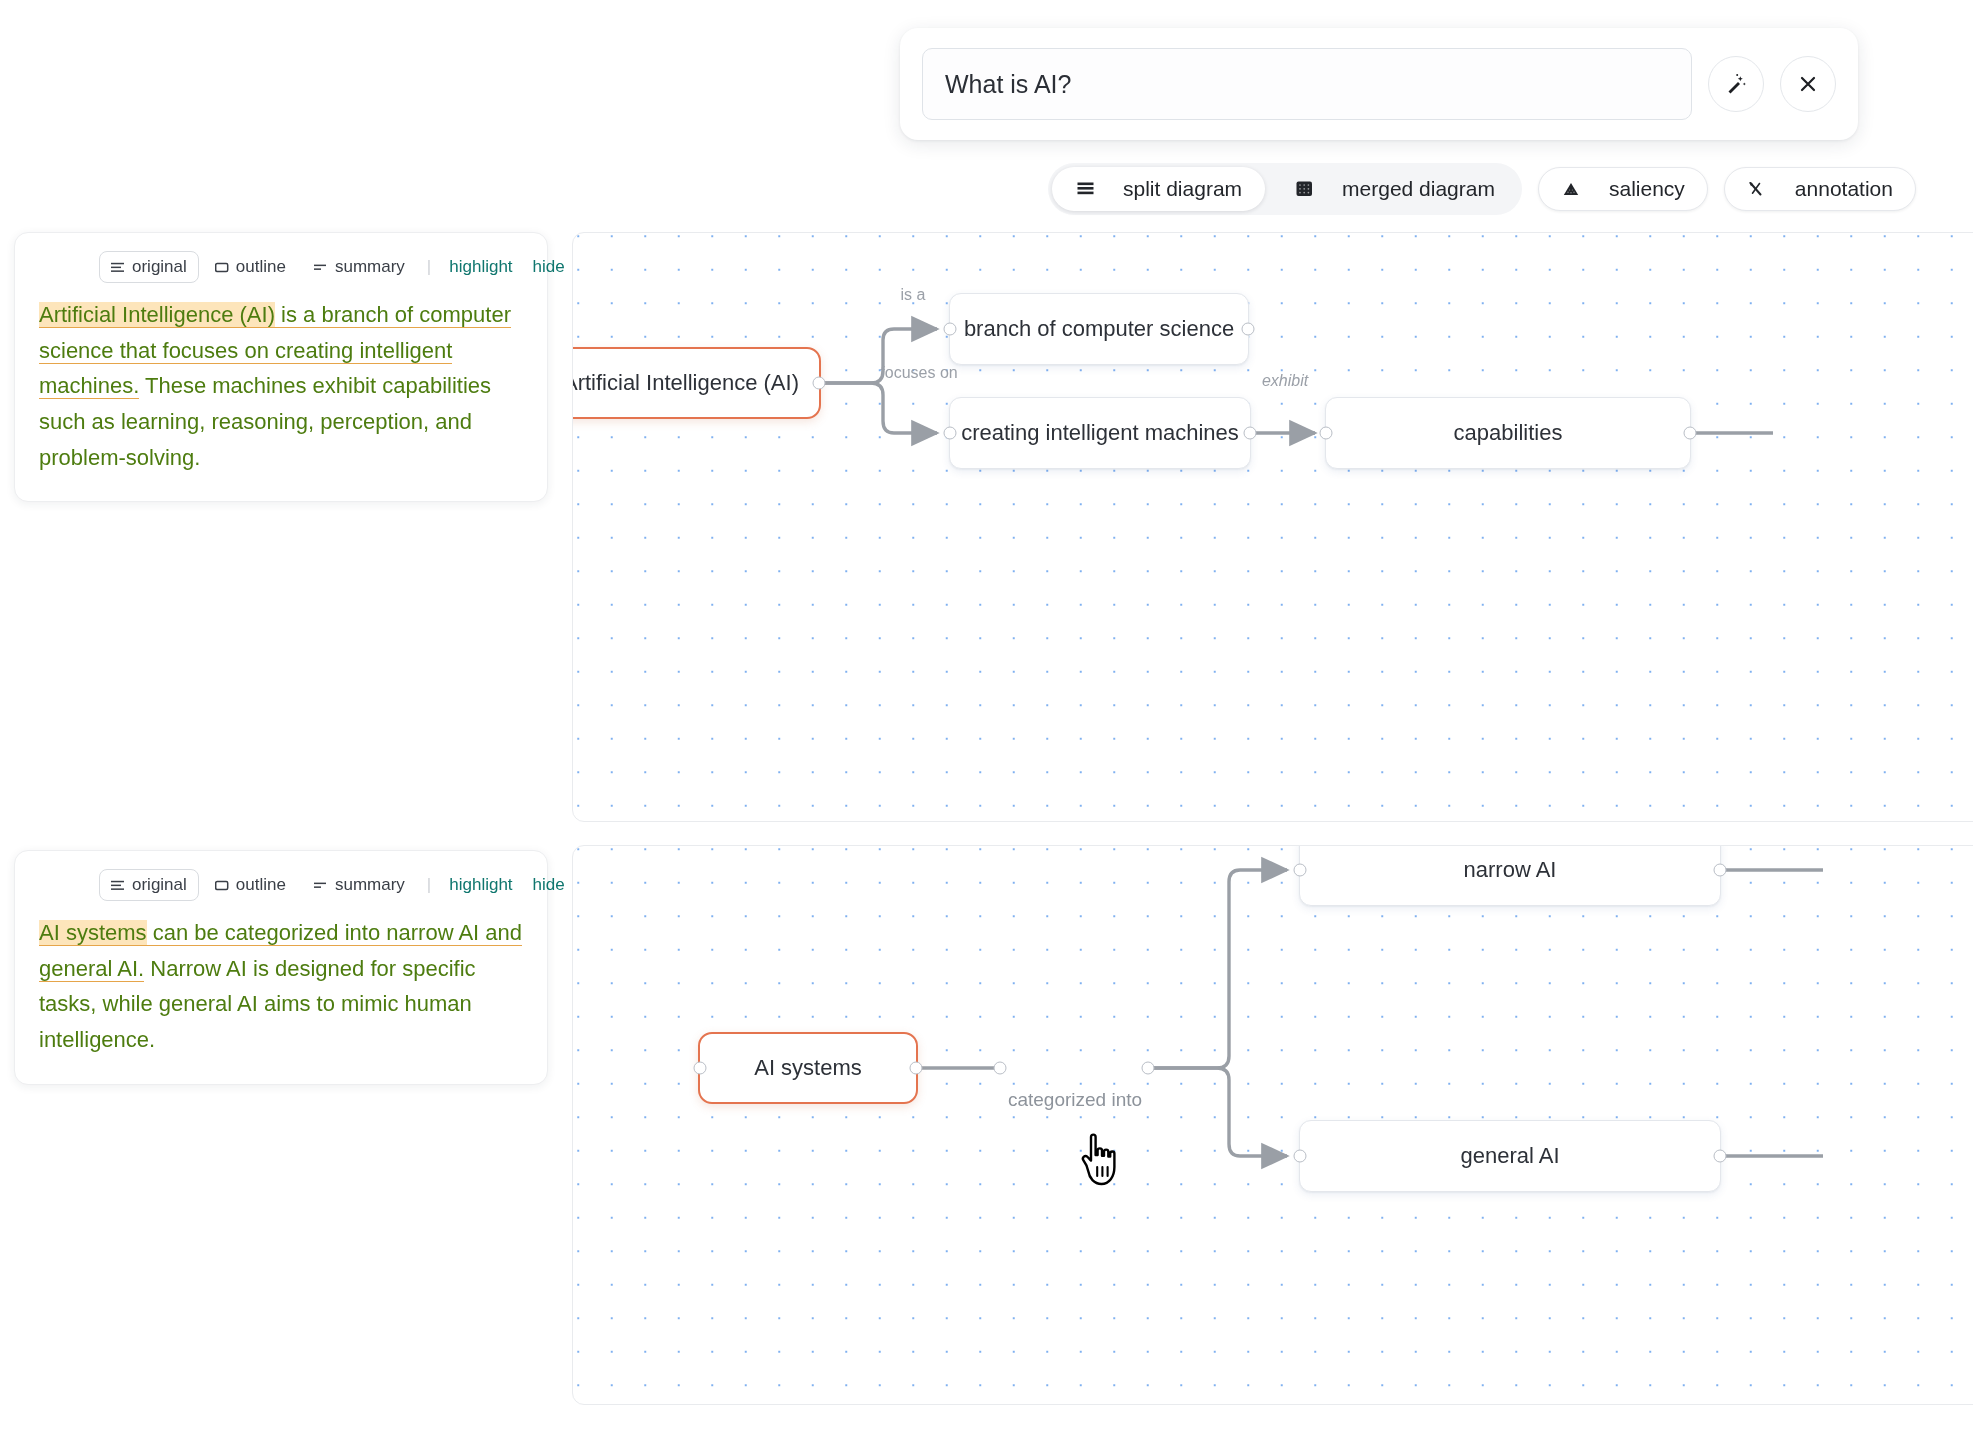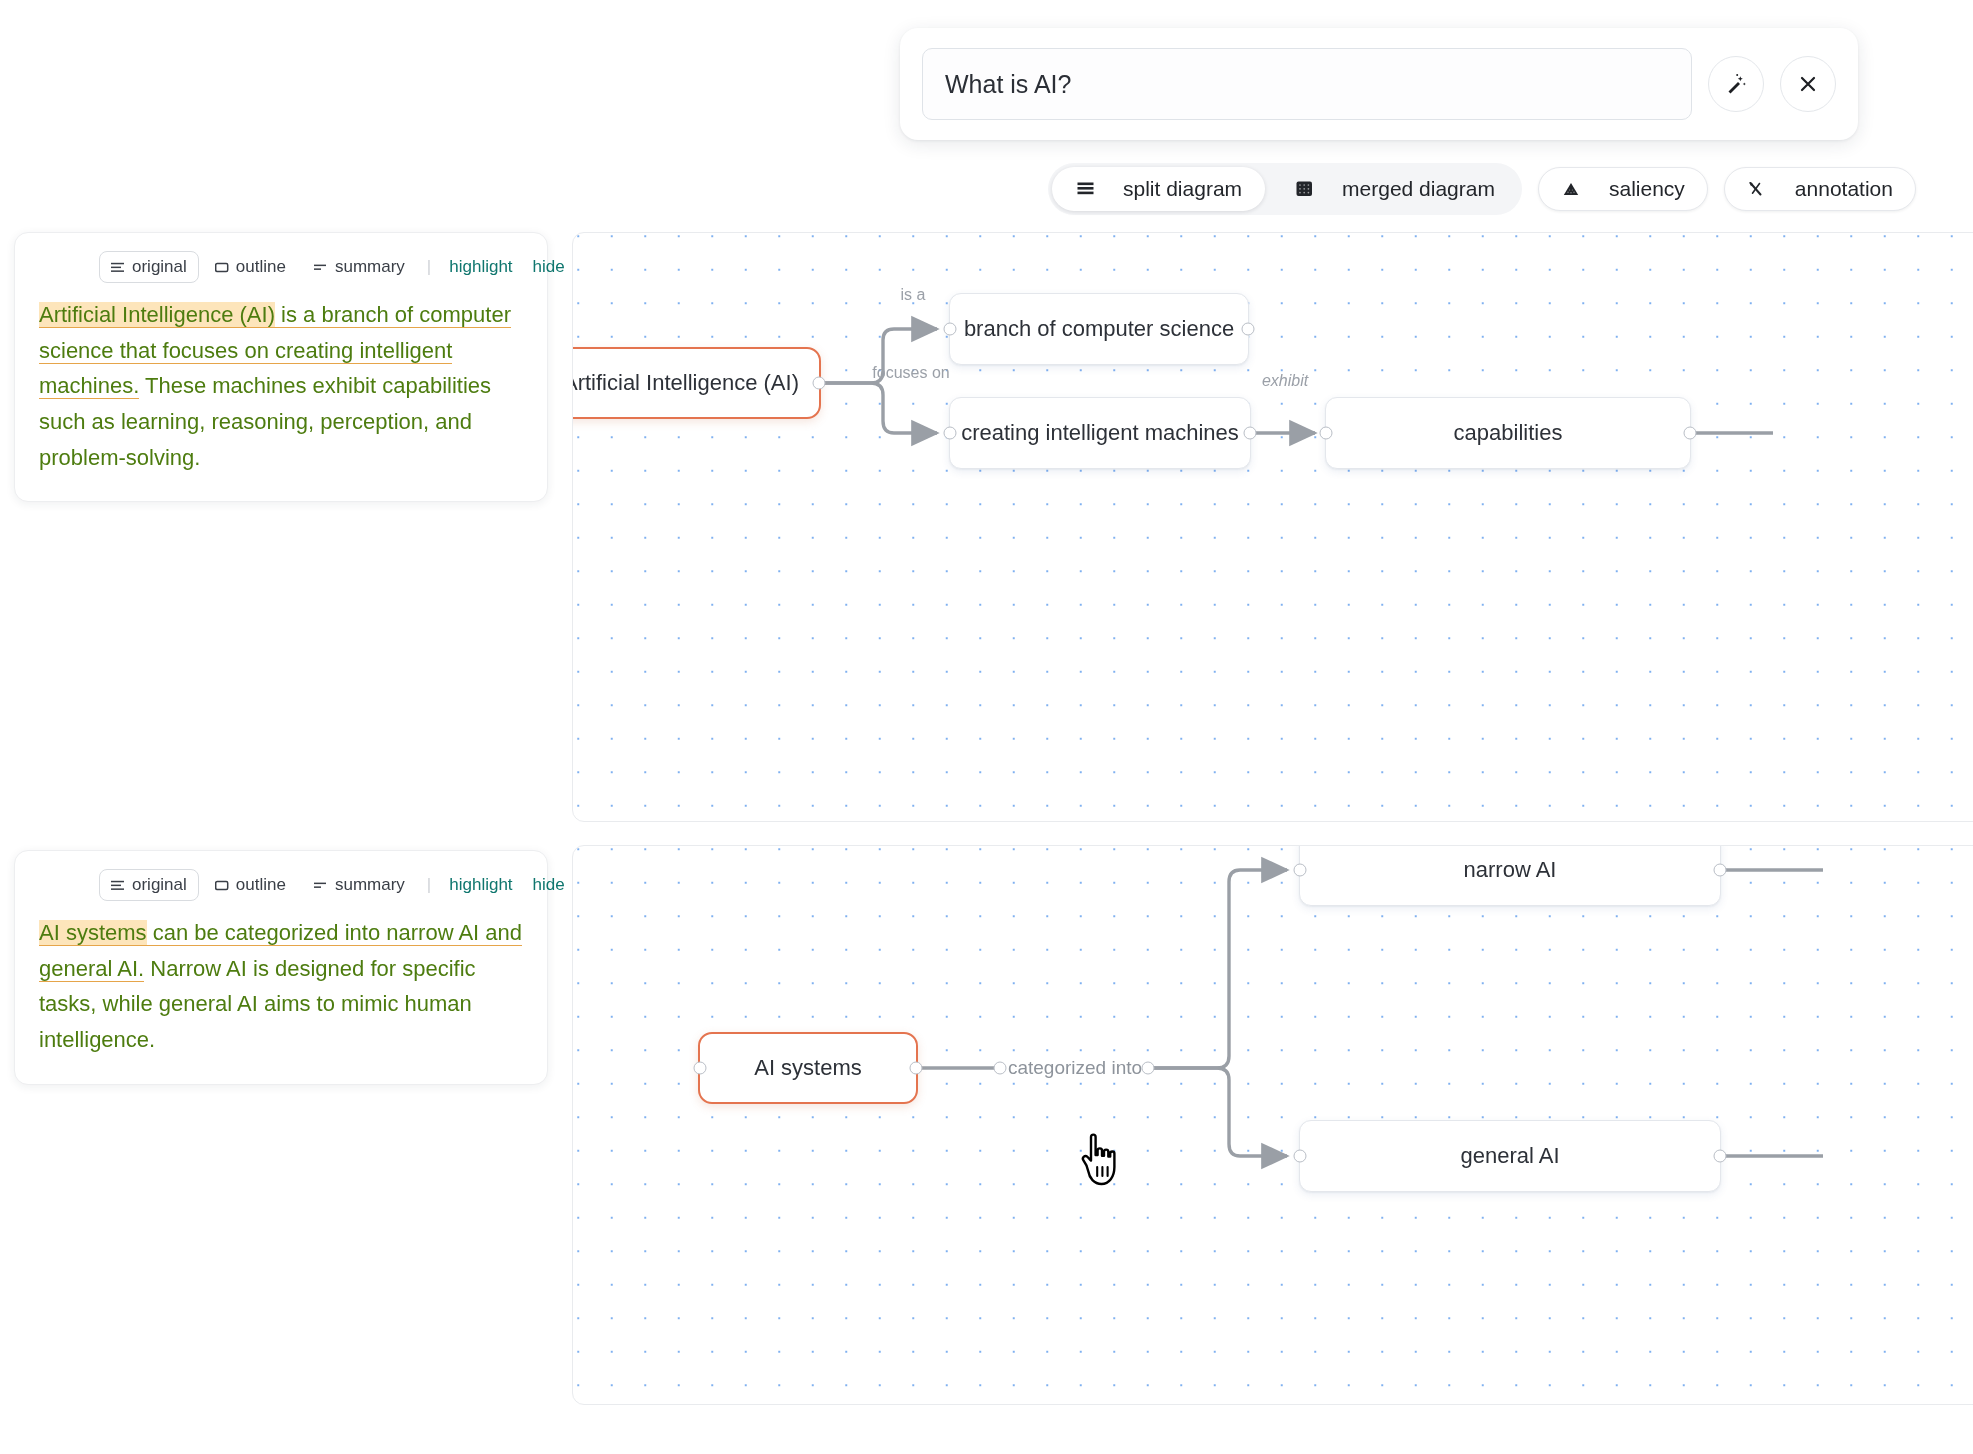--- a/index.html
+++ b/index.html
@@ -123,21 +123,21 @@
   .handle.l { left: 0; }
   .handle.r { left: 100%; }
 
   .edge-label {
     position: absolute; font-size: 16px; color: #9ba0a8;
     white-space: nowrap; transform: translate(-50%,-50%);
     background: transparent; padding: 0 3px;
   }
   .label-node {
     position: absolute; font-size: 19px; color: #8d939b;
-    white-space: nowrap; transform: translate(-50%,-50%);
+    white-space: nowrap; transform: translate(-50%,-50%); margin-top: 32px;
   }
   .free-handle {
     position: absolute; width: 13px; height: 13px; border-radius: 50%;
     background: #fff; border: 1.6px solid #b9bec6;
     transform: translate(-50%,-50%); z-index: 5;
   }
   svg.edges { position: absolute; inset: 0; width: 100%; height: 100%; overflow: visible; pointer-events: none; }
 
   #cursor { position: absolute; left: 1078px; top: 1129px; width: 46px; height: 60px; pointer-events: none; z-index: 50; }
 </style>
@@ -335,21 +335,21 @@
         <span class="handle r"></span>
       </div>
 
       <div class="node" style="left:752px; top:164px; width:366px; height:72px;">
         <span class="handle l"></span>
         <span>capabilities</span>
         <span class="handle r"></span>
       </div>
 
       <div class="edge-label" style="left:340px; top:62px;">is a</div>
-      <div class="edge-label" style="left:338px; top:140px;">focuses on</div>
+      <div class="edge-label" style="left:346px; top:140px;">focuses on</div>
       <div class="edge-label" style="left:712px; top:148px;font-style:italic;">exhibit</div>
     </div>
   </div>
 
   <div class="canvas" id="canvas-2">
     <div class="canvas-inner">
       <svg class="edges">
         <defs>
           <marker id="ah2" markerWidth="9" markerHeight="9" refX="7.6" refY="4.5" orient="auto">
             <path d="M0 0.6 L8.4 4.5 L0 8.4 Z" fill="#9a9fa6"></path>

